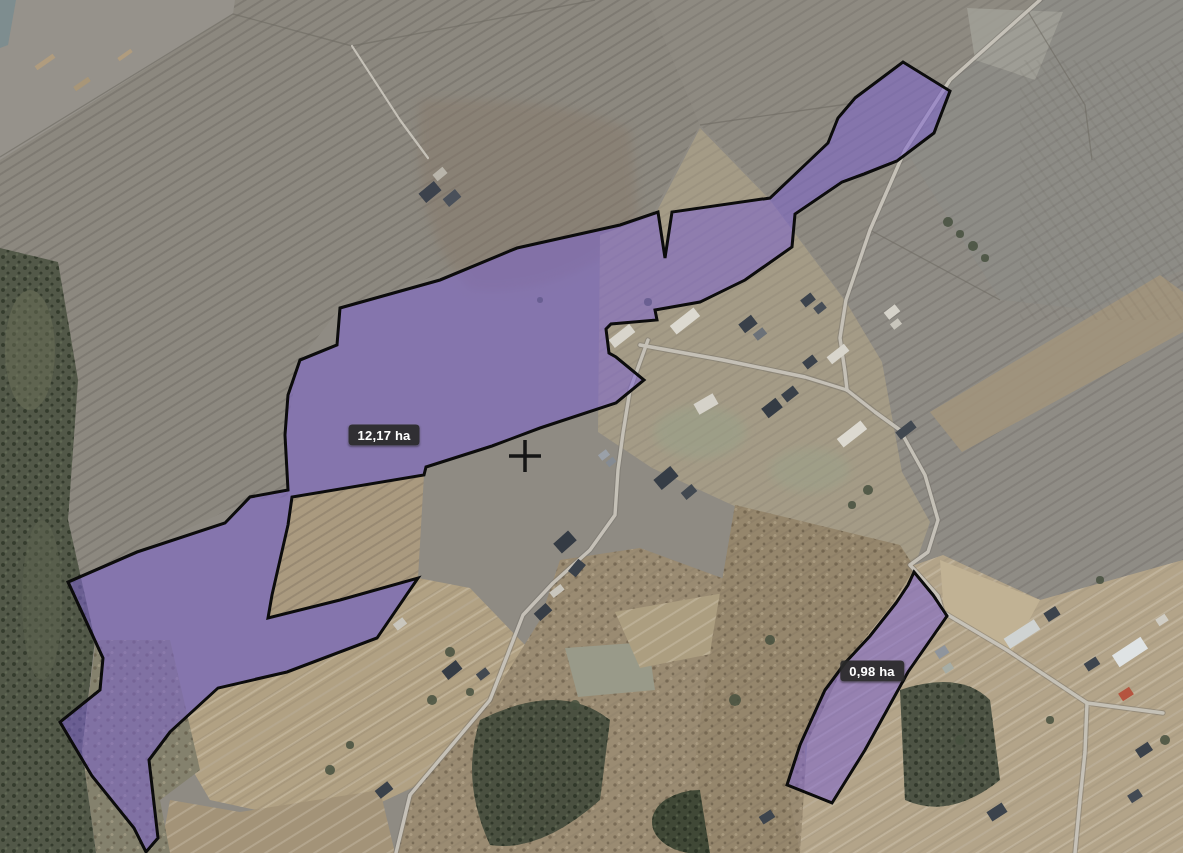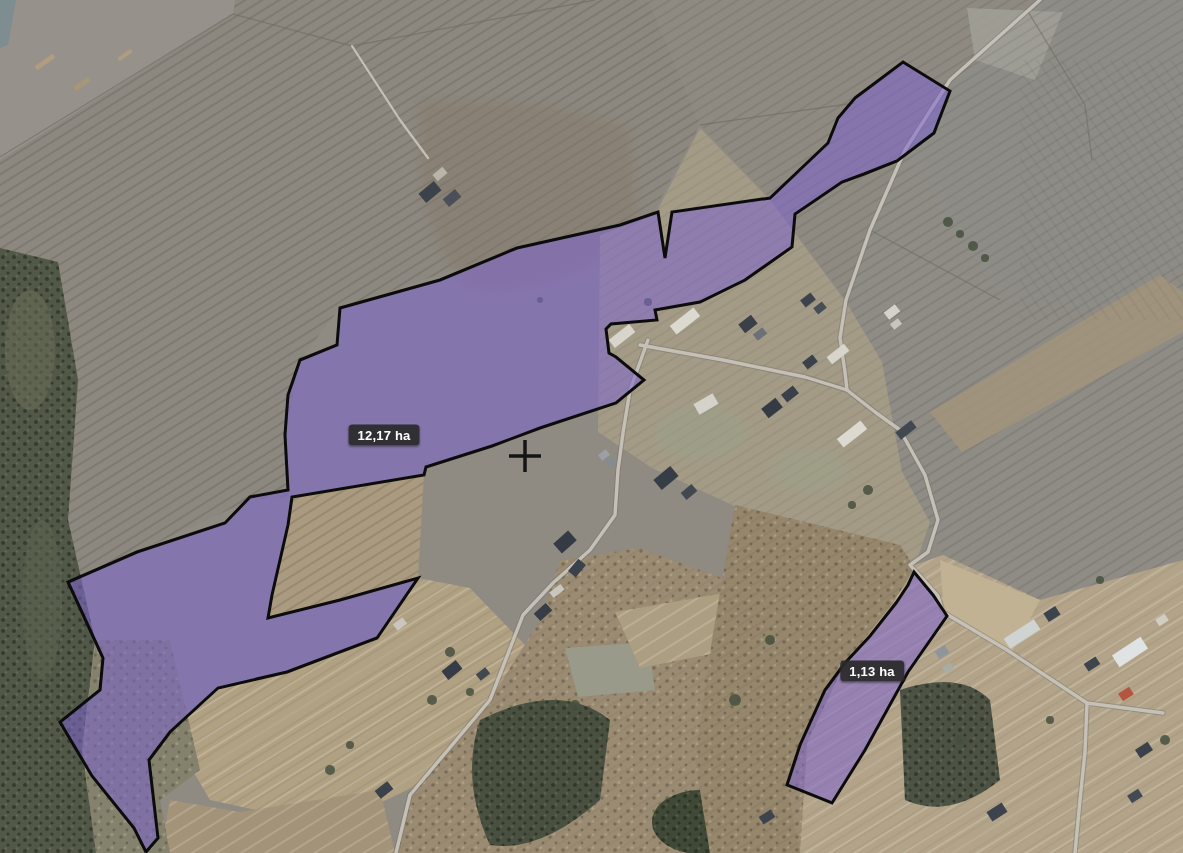--- a/index.html
+++ b/index.html
@@ -207,14 +207,14 @@
 
     <g stroke-width="3" stroke-linejoin="miter">
       <polygon points="855,98 903,62 950,91 937,125 934,133 897,161 864,174 842,182 795,214 792,247 745,280 700,302 655,310 657,320 611,324 606,329 609,353 616,357 644,380 616,403 540,428 492,446 426,467 424,475 292,497 288,525 272,595 268,618 340,600 418,578 377,638 287,672 218,688 170,732 149,760 158,838 146,852 134,828 92,776 60,722 100,690 103,658 68,582 137,552 225,523 250,497 288,490 285,435 288,395 300,360 337,345 340,308 440,280 517,248 620,225 658,212 665,258 672,212 770,198 828,143 838,118" fill="#7e64cf" fill-opacity="0.55" stroke="#0c0c0c"></polygon>
       <polygon points="914,572 933,595 947,616 908,672 865,750 832,803 787,785 800,745 825,690 845,663 870,636 896,603 908,585" fill="#7e64cf" fill-opacity="0.55" stroke="#0c0c0c"></polygon>
     </g>
 
     <path d="M-16,0 H16 M0,-16 V16" fill="none" stroke-width="3.5" transform="translate(525,456)" stroke="#151515"></path>
   </svg>
 
   <div class="area-label lbl-main">12,17 ha</div>
-  <div class="area-label lbl-strip">1,13 ha</div>
+  <div class="area-label lbl-strip">0,98 ha</div>
 </div>
 
 </body></html>

